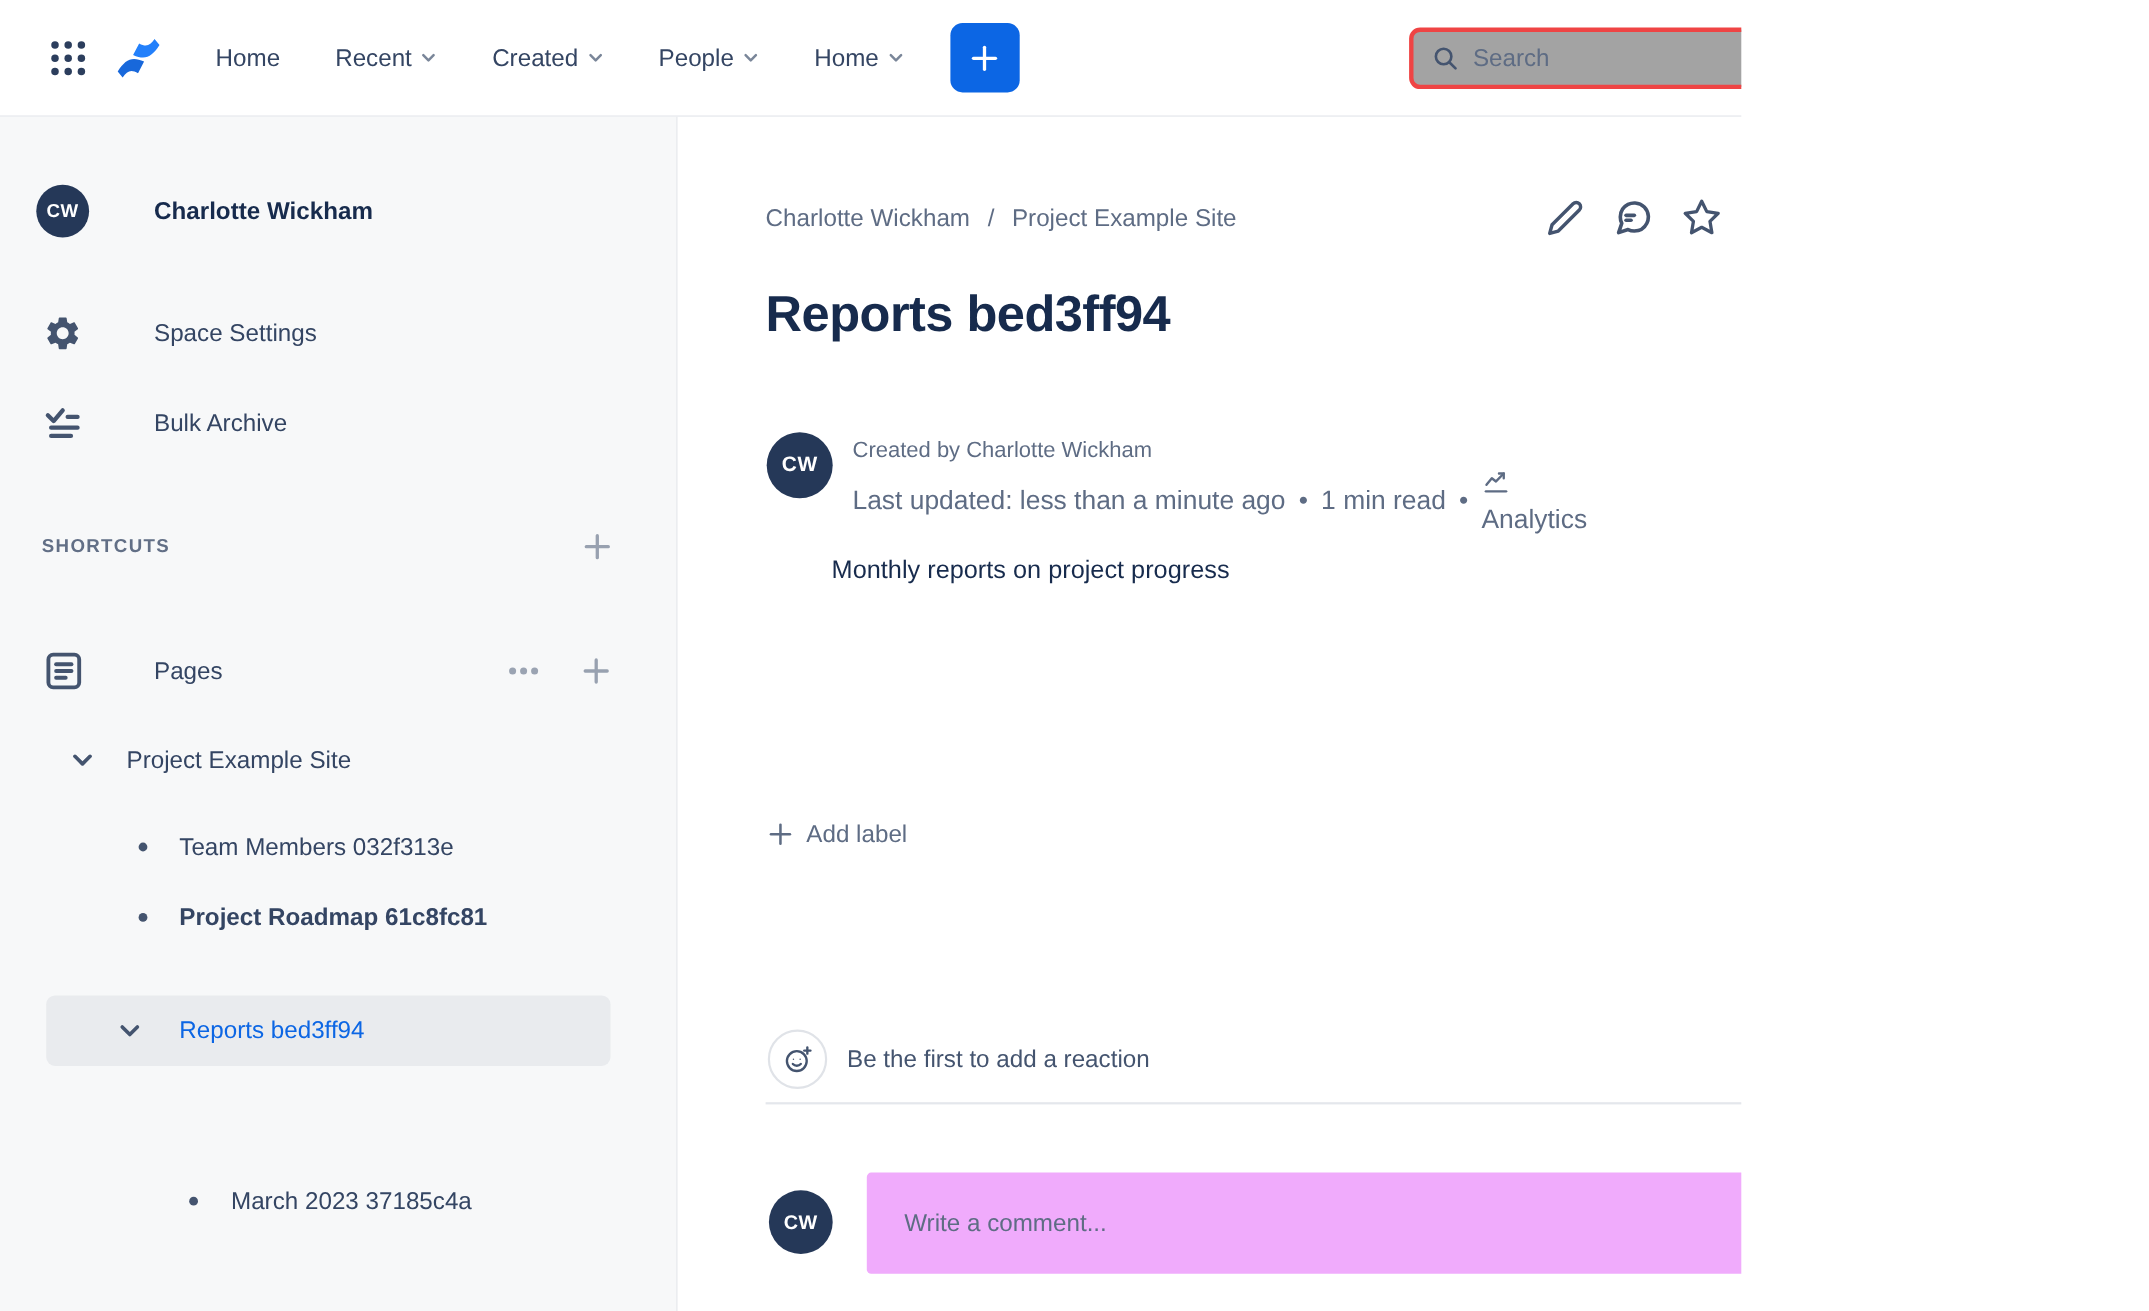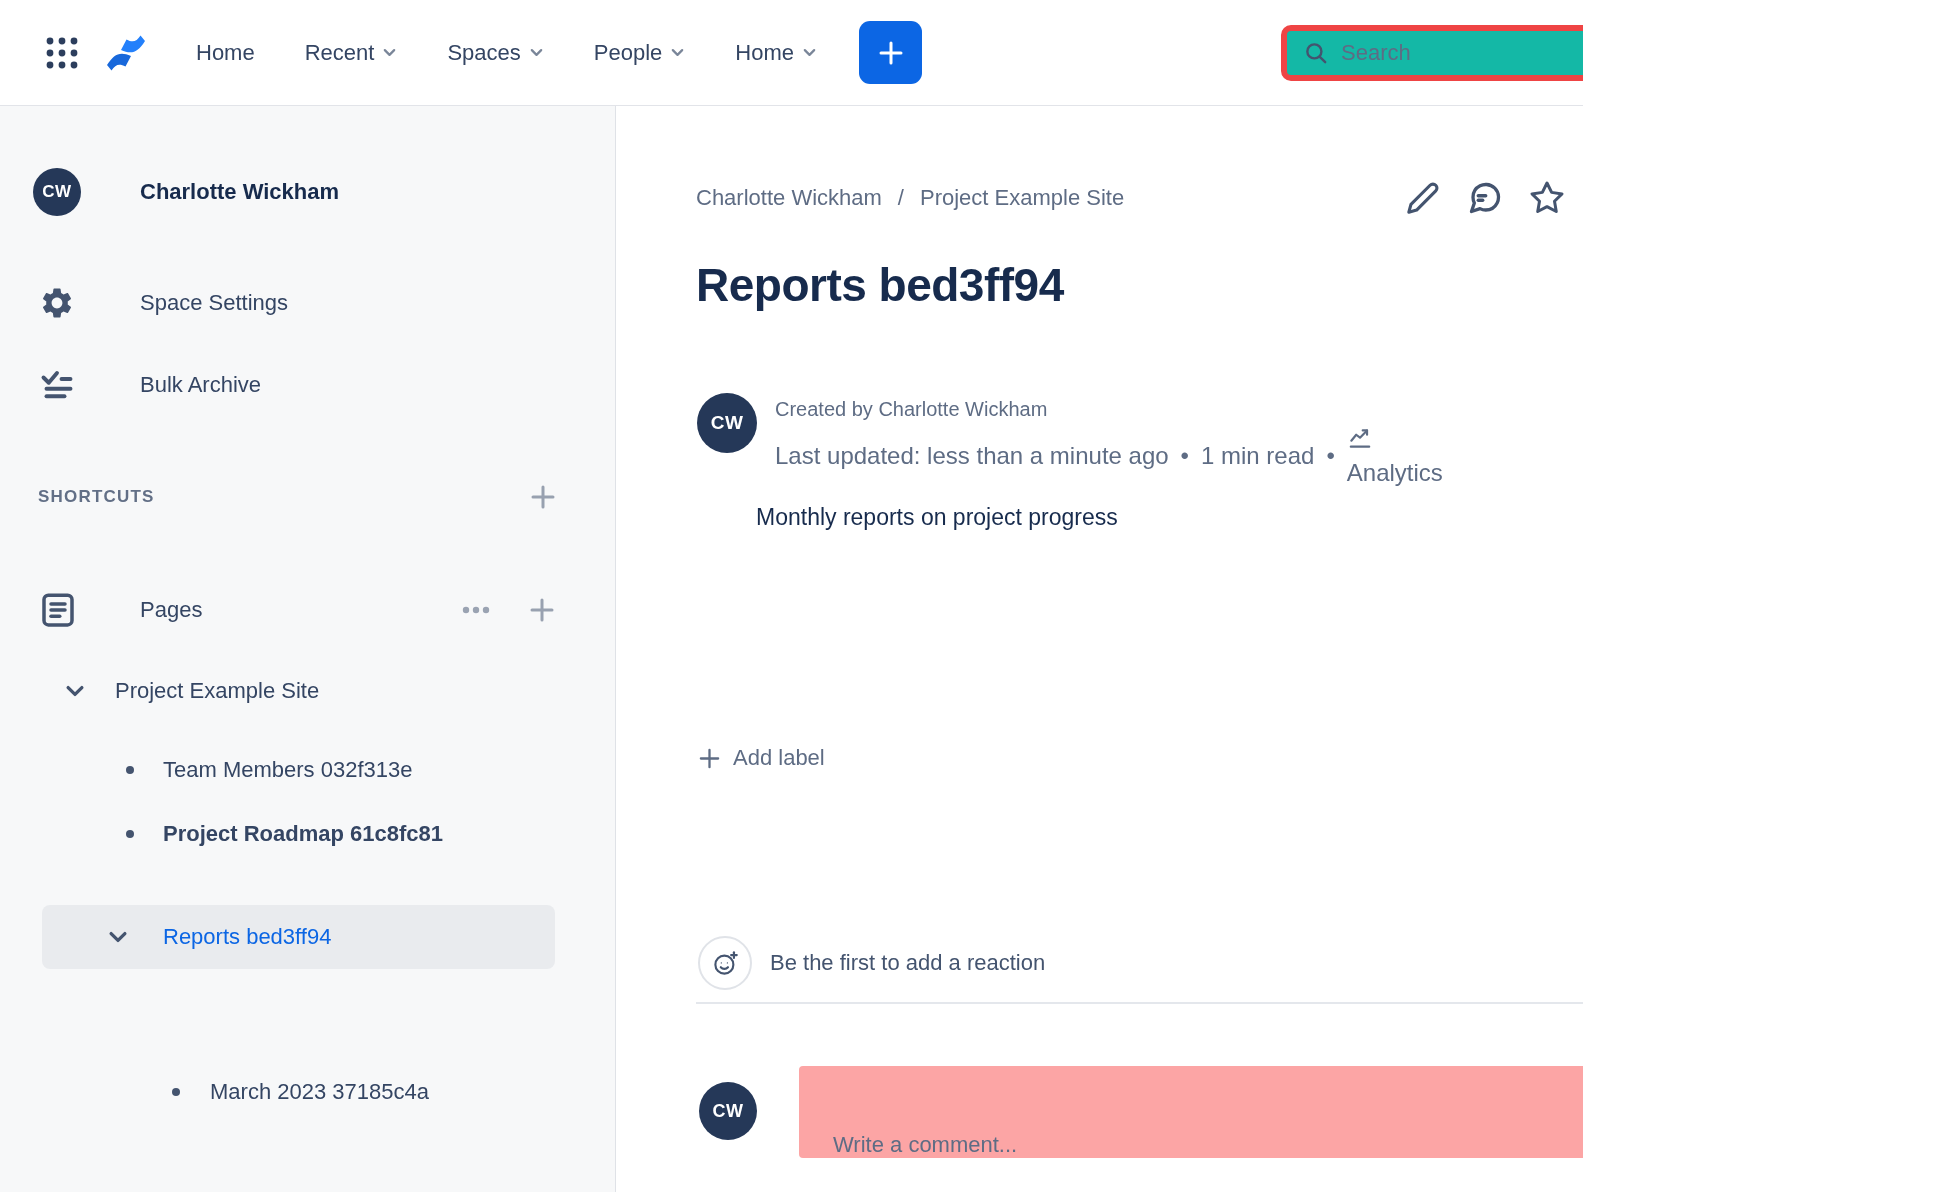--- a/index.html
+++ b/index.html
@@ -14,22 +14,22 @@
   .icon-btn { background:none; border:none; cursor:pointer; display:flex; align-items:center; justify-content:center; }
   .grid-btn { margin-left:40px; width:44px; height:44px; }
   .logo { margin-left:18px; width:48px; height:44px; display:flex; align-items:center; justify-content:center; }
   .nav { display:flex; align-items:center; gap:50px; margin-left:46px; }
   .nav-item { display:flex; align-items:center; gap:8px; font-size:22px; font-weight:500;
               color:#344563; text-decoration:none; cursor:pointer; }
   .create-btn { margin-left:42px; width:63px; height:63px; border:none; border-radius:11px;
                 background:#0C66E4; color:#fff; cursor:pointer;
                 display:flex; align-items:center; justify-content:center; }
   .top-right { margin-left:auto; margin-right:46px; display:flex; align-items:center; }
-  .search-box { width:396px; height:56px; border:6px solid #ef4444; border-radius:10px;
-                background:#14b8a6; display:flex; align-items:center; padding:0 16px; }
+  .search-box { width:396px; height:56px; border:4px solid #ef4444; border-radius:10px;
+                background:#a3a3a3; display:flex; align-items:center; padding:0 16px; }
   .search-box input { border:none; outline:none; flex:1; margin-left:12px; font-size:22px;
                       color:#344563; background:transparent;
                       font-family:"Liberation Sans","DejaVu Sans",sans-serif; }
   .search-box input::placeholder { color:#5E6C84; }
   .bell-btn { margin-left:34px; width:44px; height:44px; }
   .help-btn { margin-left:28px; width:47px; height:47px; border-radius:50%; background:#2C3E5D;
               color:#fff; font-size:26px; font-weight:700; border:none; cursor:pointer;
               display:flex; align-items:center; justify-content:center; }
   .avatar { border-radius:50%; background:#253858; color:#fff; font-weight:700;
             display:flex; align-items:center; justify-content:center; letter-spacing:0.5px; }
@@ -112,22 +112,22 @@
 
   .reaction-row { position:absolute; left:82px; top:830px; display:flex; align-items:center; }
   .reaction-pill { width:54px; height:54px; border:2px solid #E0E3E8; border-radius:27px; background:#fff;
                    display:flex; align-items:center; justify-content:center; cursor:pointer; }
   .reaction-text { margin-left:18px; font-size:22px; color:#44546F; }
 
   .divider { position:absolute; left:80px; top:896px; width:1210px; height:2px; background:#E4E7EC; }
 
   .comment-row { position:absolute; left:83px; top:960px; display:flex; align-items:flex-start; }
   .comment-avatar { width:58px; height:58px; font-size:18px; margin-top:16px; }
-  .comment-box { margin-left:42px; width:1118px; height:92px; background:#fca5a5; border-radius:4px;
-                 display:flex; align-items:flex-end; }
+  .comment-box { margin-left:31px; width:1118px; height:92px; background:#f0abfc; border-radius:4px;
+                 display:flex; align-items:center; }
   .comment-box input { border:none; outline:none; background:transparent; width:100%;
                        padding:0 34px; font-size:22px; color:#344563;
                        font-family:"Liberation Sans","DejaVu Sans",sans-serif; }
   .comment-box input::placeholder { color:#5E6C84; }
 </style>
 </head>
 <body>
 
 <div class="page">
 
@@ -159,21 +159,21 @@
       <a class="nav-item">
         <span>Home</span>
       </a>
       <a class="nav-item">
         <span>Recent</span>
         <svg width="15" height="15" viewBox="0 0 16 16">
             <polyline points="3,5.5 8,10.5 13,5.5" fill="none" stroke="#7A8699" stroke-width="2.4" stroke-linecap="round" stroke-linejoin="round"></polyline>
           </svg>
       </a>
       <a class="nav-item">
-        <span>Spaces</span>
+        <span>Created</span>
         <svg width="15" height="15" viewBox="0 0 16 16">
             <polyline points="3,5.5 8,10.5 13,5.5" fill="none" stroke="#7A8699" stroke-width="2.4" stroke-linecap="round" stroke-linejoin="round"></polyline>
           </svg>
       </a>
       <a class="nav-item">
         <span>People</span>
         <svg width="15" height="15" viewBox="0 0 16 16">
             <polyline points="3,5.5 8,10.5 13,5.5" fill="none" stroke="#7A8699" stroke-width="2.4" stroke-linecap="round" stroke-linejoin="round"></polyline>
           </svg>
       </a>

